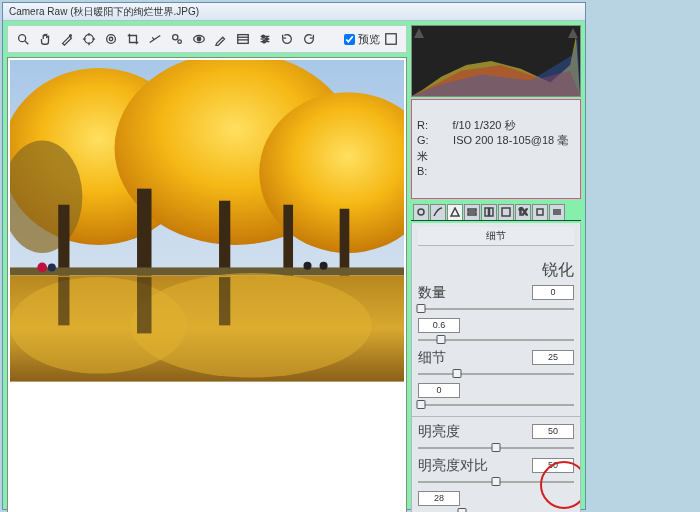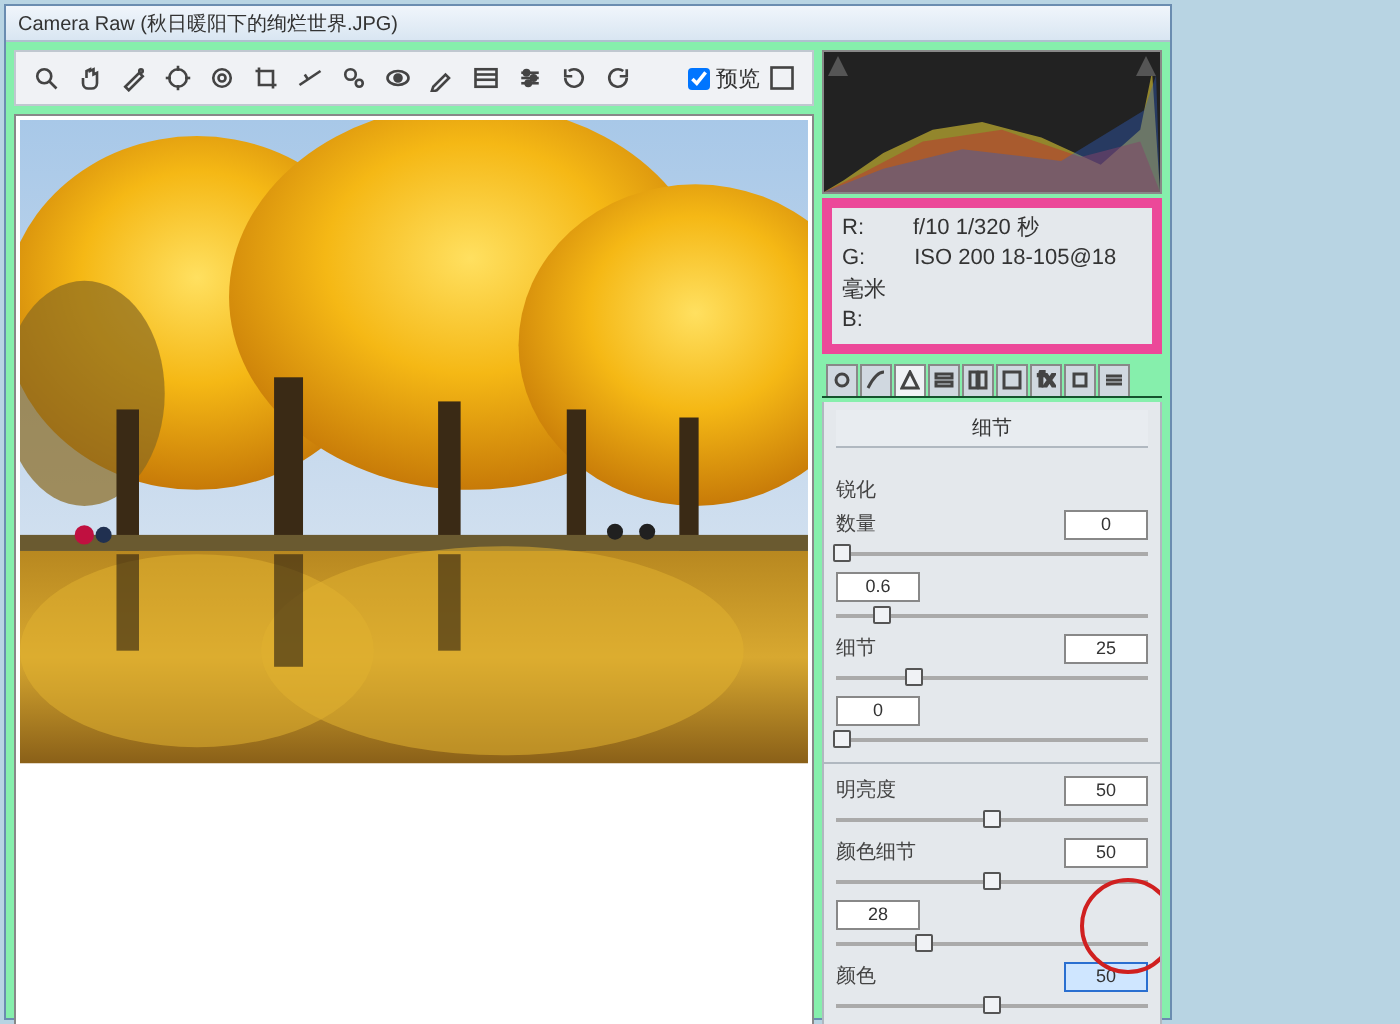--- a/index.html
+++ b/index.html
@@ -11,31 +11,31 @@
 .toolbar{height:28px;background:#f0f2f5;border:1px solid #c0c8d0;display:flex;align-items:center;padding:0 4px;gap:0}
 .tool{width:22px;height:22px;display:flex;align-items:center;justify-content:center;border:1px solid transparent;border-radius:2px}
 .tool svg{width:14px;height:14px;stroke:#444;fill:none;stroke-width:1.5}
 .preview-label{margin-left:auto;font-size:10px;color:#555;display:flex;align-items:center;gap:3px}
 .preview-label input{width:11px;height:11px}
 .canvas{flex:1;background:#fff;border:1px solid #888;margin-top:4px;position:relative;overflow:hidden}
 .photo{position:absolute;inset:2px}
 .right{width:170px;display:flex;flex-direction:column;gap:2px}
 .histo{height:72px;background:#222;border:1px solid #888;position:relative;overflow:hidden}
 .histo .tri{position:absolute;top:2px;width:10px;height:10px}
-.exif{border:5px solid #ec4899;background:#e4e8ec;padding:3px 5px;font-size:9px;color:#444;line-height:1.4}
+.exif{border:1px solid #ec4899;background:#e4e8ec;padding:18px 5px;font-size:9px;color:#444;line-height:1.4}
 .tabs{height:20px;display:flex;align-items:end;gap:1px;border-bottom:1px solid #14532d;padding:0 2px}
 .tab{width:16px;height:16px;background:#d0d8e0;border:1px solid #888;border-bottom:none;display:flex;align-items:center;justify-content:center}
 .tab.active{background:#f0f2f5}
 .tab svg{width:10px;height:10px;stroke:#444;fill:none;stroke-width:1.5}
 .panel-title{text-align:center;font-size:10px;padding:2px 0;border-bottom:1px solid #b0b8c0;background:#e8ecf0;margin-bottom:3px}
 .panel{flex:1;background:#e4e8ec;border:1px solid #b0b8c0;border-top:none;padding:4px 6px;overflow:auto}
-.section-h{text-align:left;font-size:10px;color:#444;margin:14px 0 3px}
+.section-h{text-align:right;font-size:16px;color:#444;margin:14px 0 3px}
 .row{margin-bottom:4px}
 .row-top{display:flex;align-items:center;gap:4px}
-.row-top .lab{flex:1;font-size:10px;color:#444}
+.row-top .lab{flex:1;font-size:14px;color:#444}
 .row-top .val{width:42px;height:15px;background:#fff;border:1px solid #888;font-size:9px;text-align:center;line-height:13px}
 .row-top .val.hl{background:#cfe6ff;border-color:#2a6fd0}
 .track{height:10px;position:relative;margin-top:2px}
 .track::before{content:"";position:absolute;left:0;right:0;top:4px;height:2px;background:#aaa}
 .thumb{position:absolute;top:0;width:9px;height:9px;background:#f0f2f5;border:1px solid #555;transform:translateX(-50%);border-radius:1px}
 .hr{height:1px;background:#b0b8c0;margin:6px -6px}
 .hlcircle{position:absolute;border:2px solid #d02020;border-radius:50%;pointer-events:none}
 </style>
 </head>
 <body>
@@ -307,49 +307,49 @@
           <div class="row-top">
               <span class="lab">明亮度</span>
               <span class="val">50</span>
             </div>
           <div class="track">
               <div class="thumb" style="left:50%"></div>
             </div>
         </div>
         <div class="row">
           <div class="row-top">
+              <span class="lab">明亮度对比</span>
+              <span class="val">50</span>
+            </div>
+          <div class="track">
+              <div class="thumb" style="left:50%"></div>
+            </div>
+        </div>
+        <div class="row">
+          <div class="row-top">
+              <span class="val">28</span>
+            </div>
+          <div class="track">
+              <div class="thumb" style="left:28%"></div>
+            </div>
+        </div>
+        <div class="row">
+          <div class="row-top">
+              <span class="lab">颜色</span>
+              <span class="val hl">50</span>
+            </div>
+          <div class="track">
+              <div class="thumb" style="left:50%"></div>
+            </div>
+        </div>
+        <div class="row">
+          <div class="row-top">
               <span class="lab">颜色细节</span>
               <span class="val">50</span>
             </div>
-          <div class="track">
-              <div class="thumb" style="left:50%"></div>
-            </div>
-        </div>
-        <div class="row">
-          <div class="row-top">
-              <span class="val">28</span>
-            </div>
-          <div class="track">
-              <div class="thumb" style="left:28%"></div>
-            </div>
-        </div>
-        <div class="row">
-          <div class="row-top">
-              <span class="lab">颜色</span>
-              <span class="val hl">50</span>
-            </div>
-          <div class="track">
-              <div class="thumb" style="left:50%"></div>
-            </div>
-        </div>
-        <div class="row">
-          <div class="row-top">
-              <span class="lab">颜色细节</span>
-              <span class="val">50</span>
-            </div>
 
         </div>
 
         <div class="hlcircle" style="right:-8px;top:238px;width:48px;height:48px"></div>
       </div>
     </div>
   </div>
 
 </div>
 

